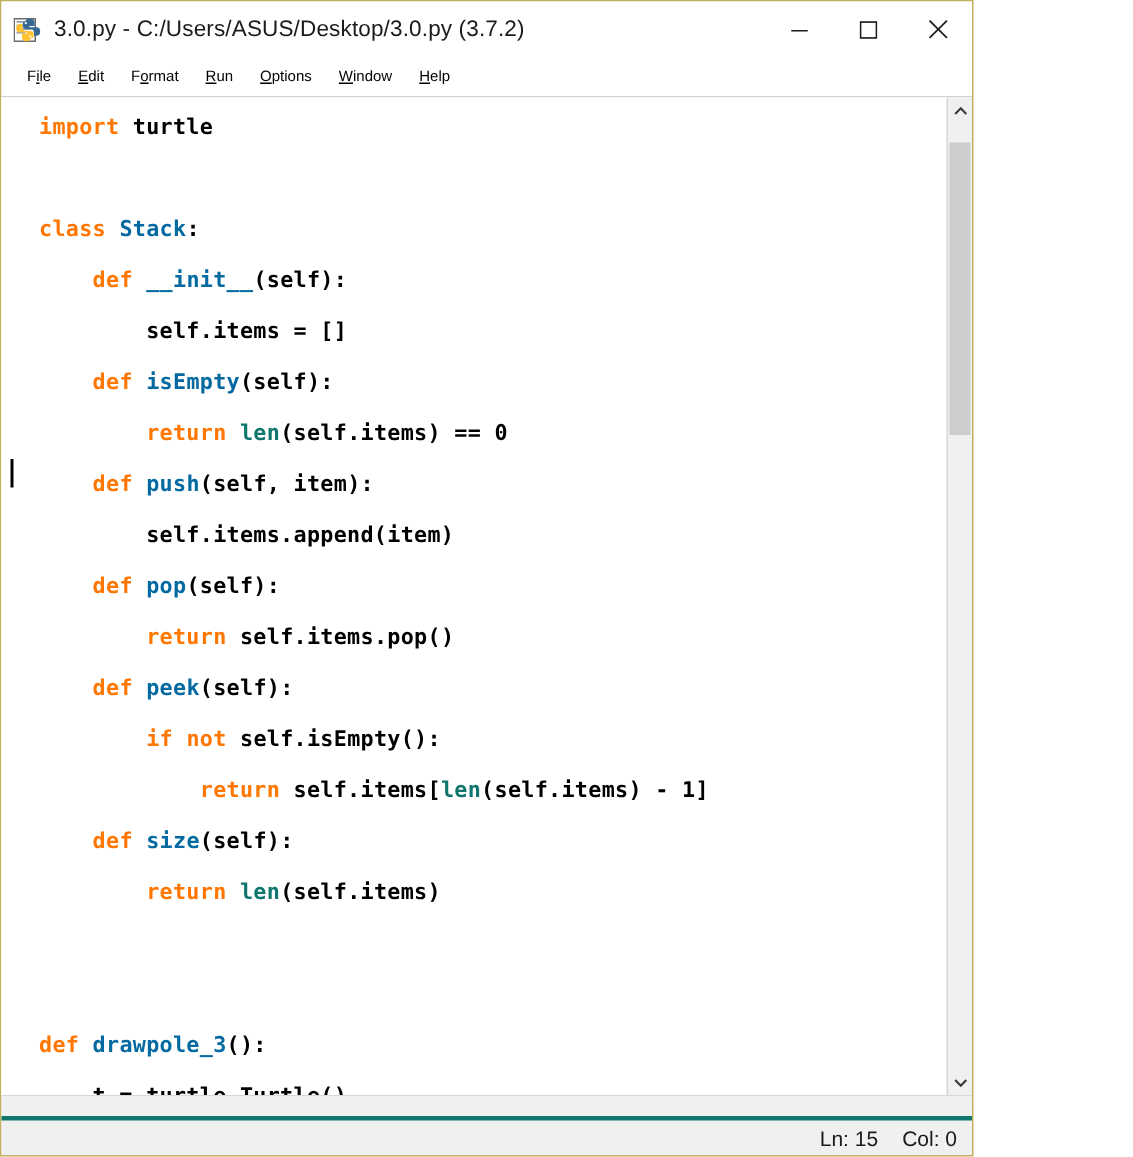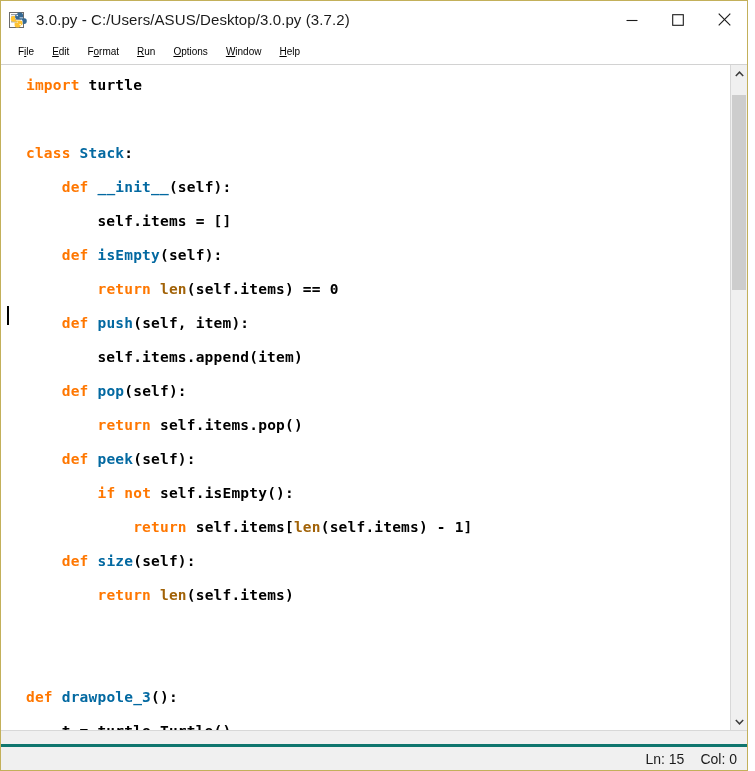--- a/index.html
+++ b/index.html
@@ -10,21 +10,21 @@
   body {
     width: 755px;
     height: 771px;
     font-family: "Liberation Sans", sans-serif;
     overflow: hidden;
   }
 
   
   .window {
     position: relative;
-    width: 748px;
+    width: 649px;
     height: 771px;
     box-sizing: border-box;
     background: #ffffff;
     border: 1px solid #c3b05a;
     display: flex;
     flex-direction: column;
   }
 
   
   .titlebar {
@@ -112,21 +112,21 @@
     line-height: 34px;
     white-space: pre;
     color: #000000;
     padding-left: 25px;
     letter-spacing: 0.2px;
     font-weight: bold;
   }
   .code .ln { display: block; height: 34px; }
   .kw   { color: #ff7700; }        
   .cls  { color: #0369a1; }        
-  .bi   { color: #a16207; }        
+  .bi   { color: #0f766e; }        
   .plain{ color: #000000; }
 
   
   .caret {
     position: absolute;
     left: 6px;
     top: 241px;
     width: 2px;
     height: 19px;
     background: #000000;

